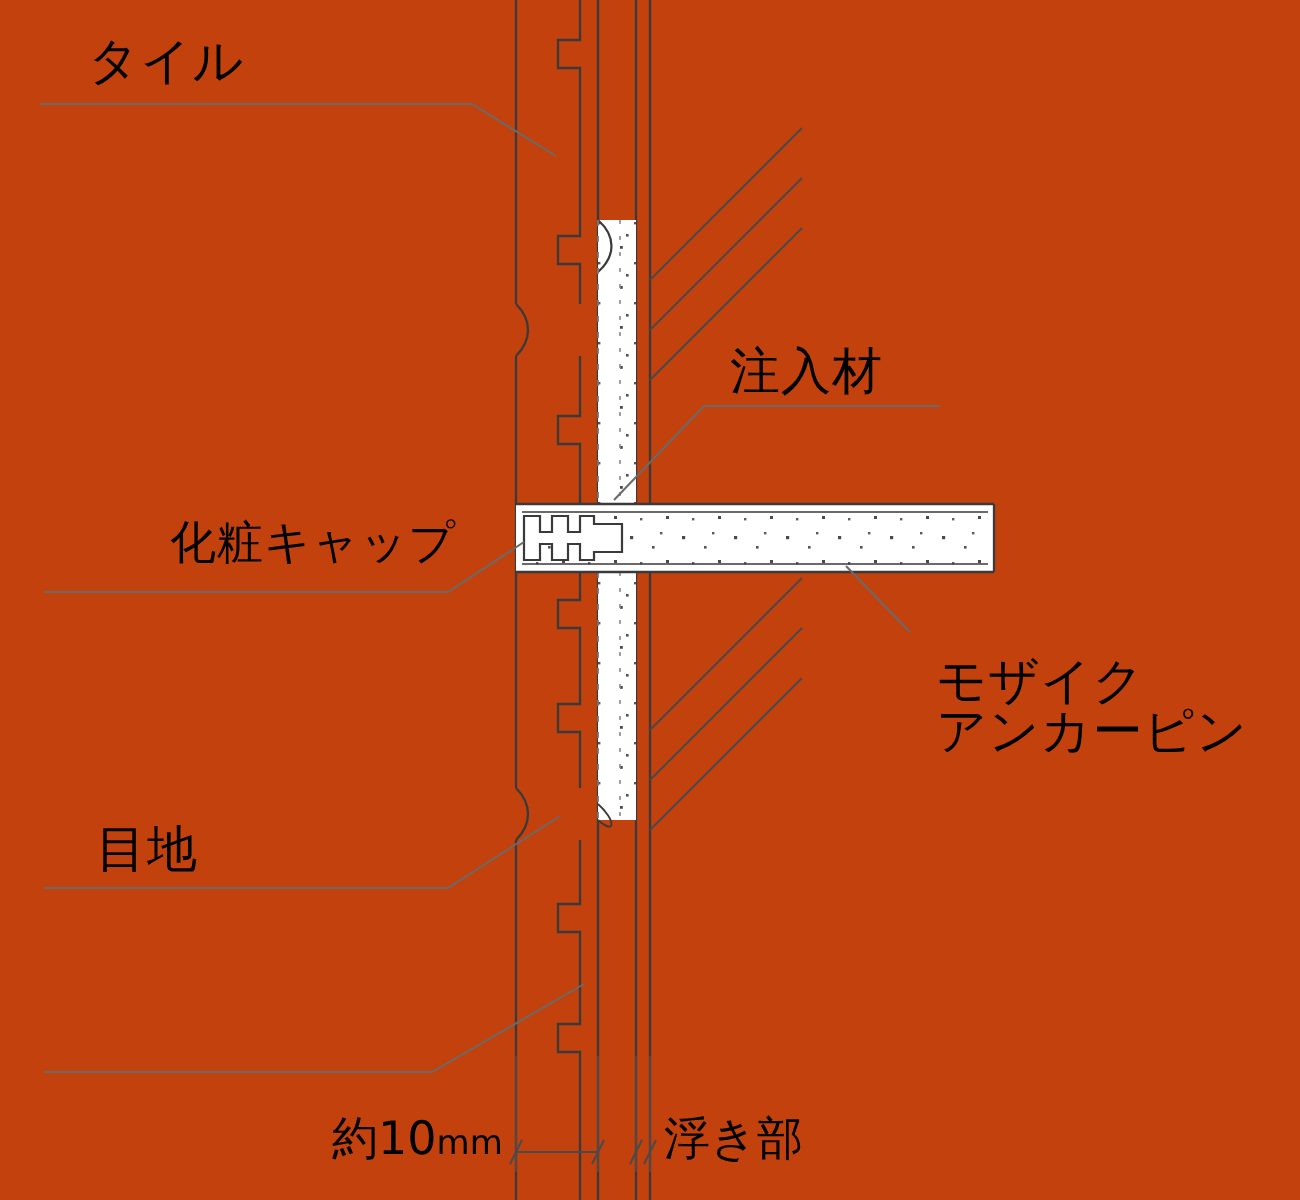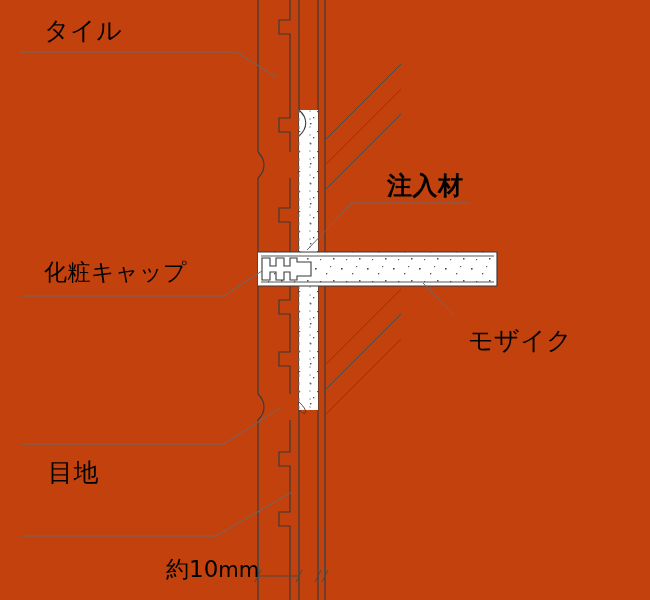--- a/index.html
+++ b/index.html
@@ -27,29 +27,29 @@
   }
   .lbl {
     position: absolute;
     color: #000000;
     font-family: "DejaVu Sans", "Liberation Sans", sans-serif;
     white-space: pre;
     line-height: 1.18;
     letter-spacing: 0.5px;
   }
   .lbl-lg { font-size: 25px; }
-  .lbl-md { font-size: 23px; }
+  .lbl-md { font-size: 23px; margin-left: 41px; }
   .dim-txt {
     position: absolute;
     font-size: 23px;
     color: #000;
     white-space: pre;
   }
   .dim-unit {
-    font-size: 21px;
+    font-size: 17px;
     vertical-align: baseline;
   }
 </style>
 </head>
 <body>
 
 <div id="stage">
 
   <svg id="drawing" viewBox="0 0 650 600" xmlns="http://www.w3.org/2000/svg">
     <defs>
@@ -157,24 +157,26 @@
       <path d="M296,582 L302,570"></path>
       <path d="M315,582 L321,570"></path>
       <path d="M322,582 L328,570"></path>
     </g>
   </svg>
 
   <div class="lbl lbl-lg" style="left:44px; top:16px;">タイル</div>
 
   <div class="lbl lbl-md" style="left:44px; top:259px;">化粧キャップ</div>
 
-  <div class="lbl lbl-lg" style="left:48px; top:410px;margin-top:48px;">目地</div>
+  <div class="lbl lbl-lg" style="left:48px; top:410px;">目地</div>
 
 
-  <div class="lbl lbl-lg" style="left:387px; top:171px;font-weight:bold;">注入材</div>
+  <div class="lbl lbl-lg" style="left:365px; top:171px;">注入材</div>
 
   <div class="lbl lbl-lg" style="left:468px; top:313px;margin-top:13px;">モザイク</div>
+  <div class="lbl lbl-lg" style="left:468px; top:351px;">アンカーピン</div>
 
 
   <div class="dim-txt" style="left:166px; top:554px;"><span>約10</span><span class="dim-unit">mm</span></div>
 
+  <div class="dim-txt" style="left:332px; top:554px;">浮き部</div>
 
 </div>
 
 </body></html>

